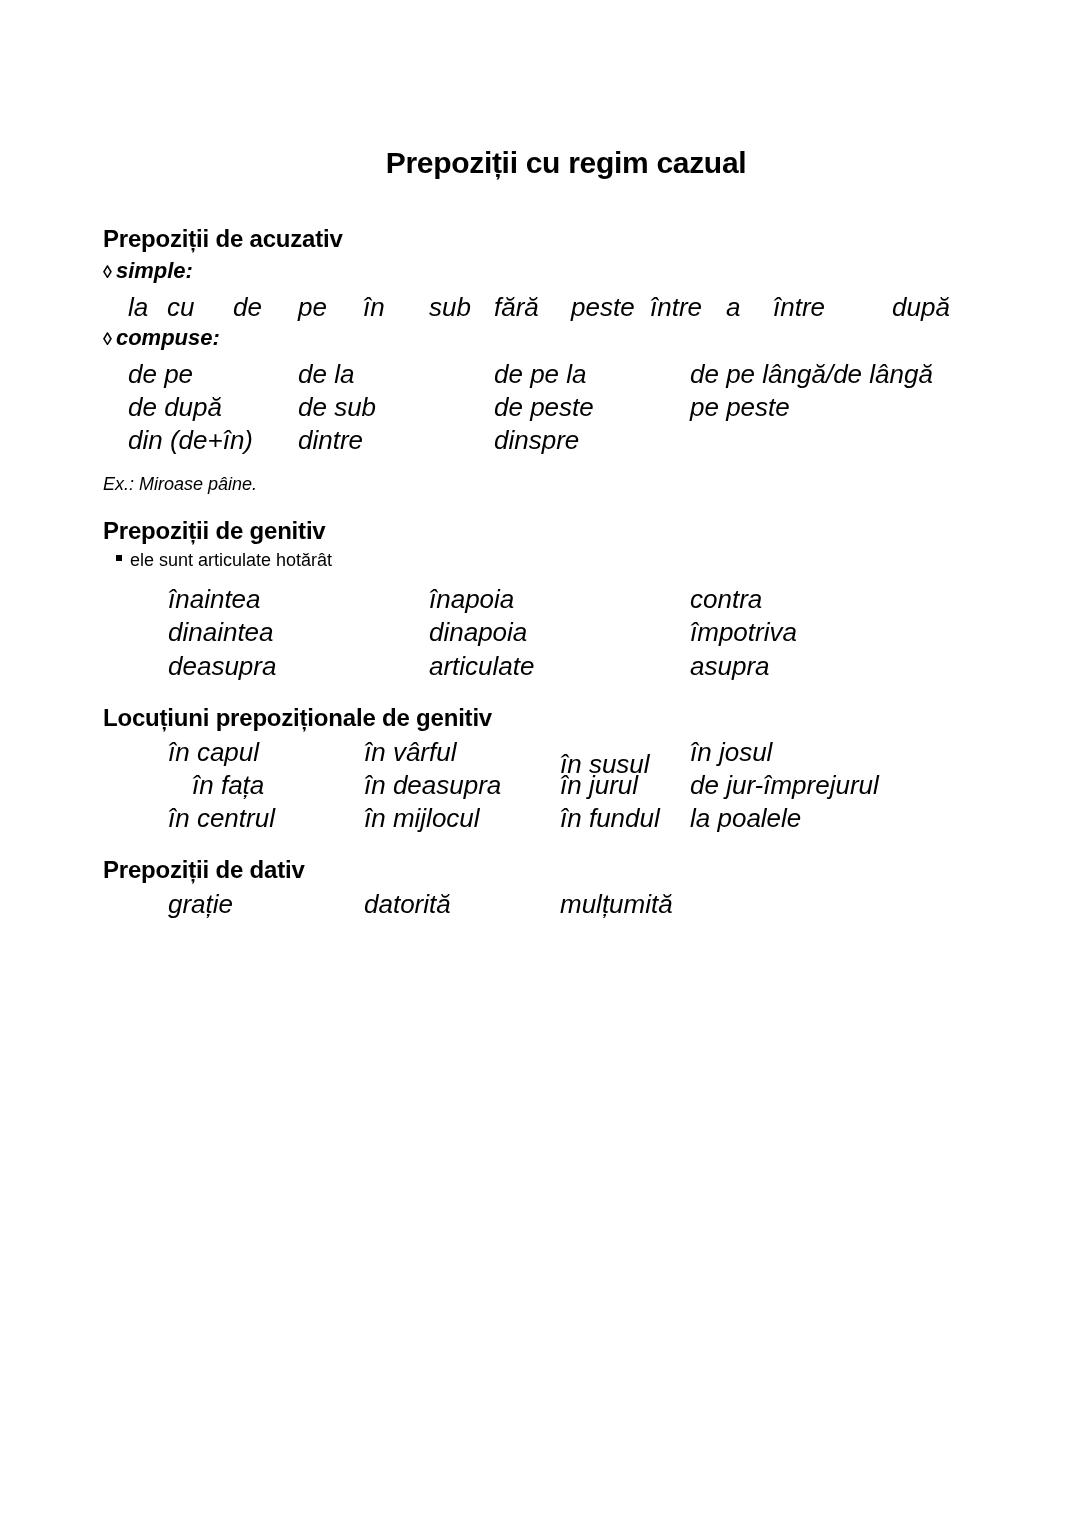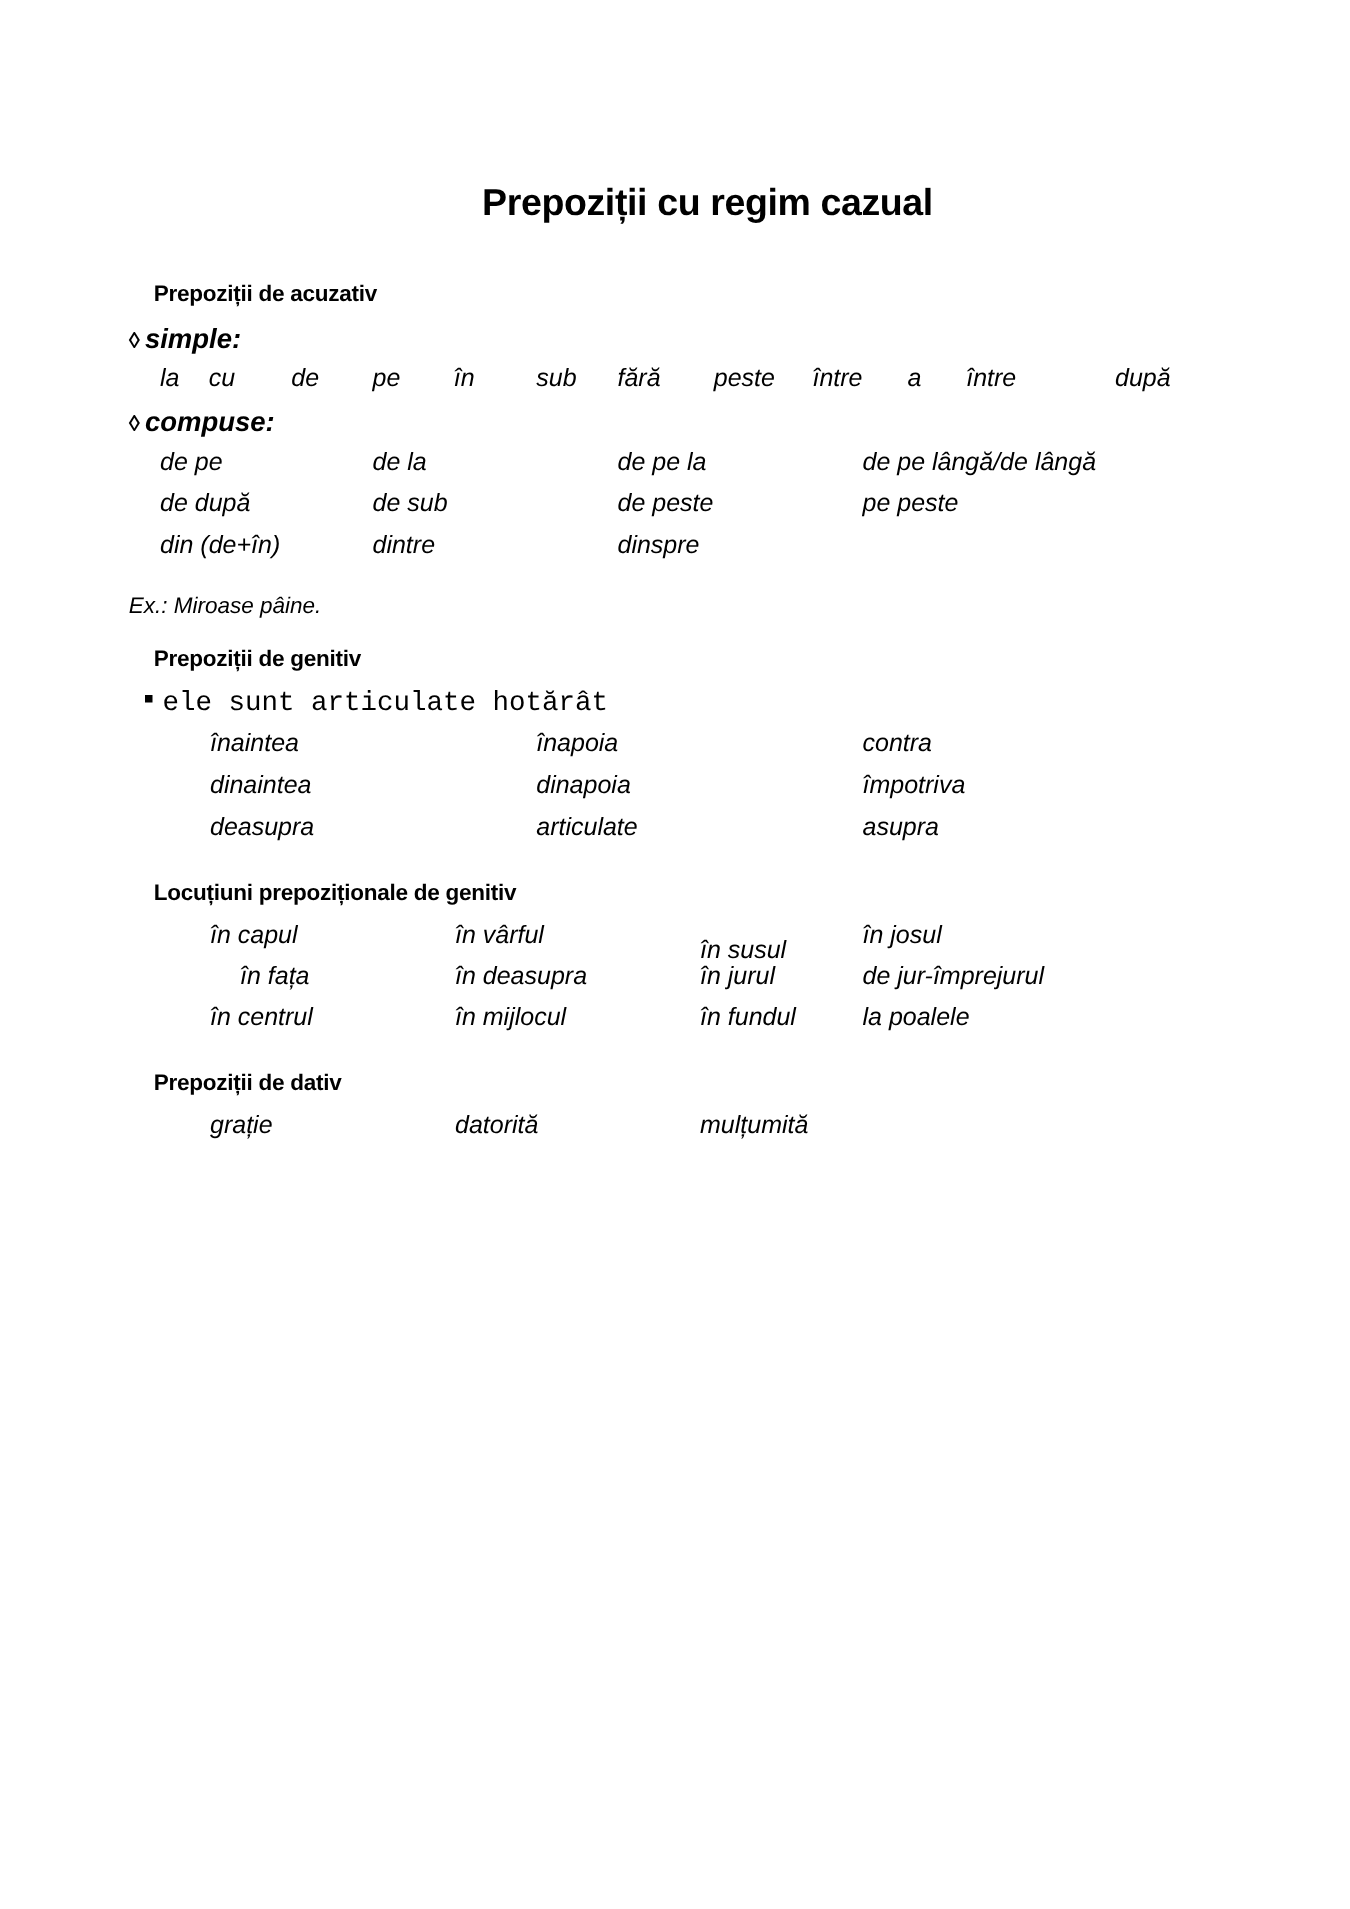--- a/index.html
+++ b/index.html
@@ -28,50 +28,48 @@
       left: 0;
       width: 1132px;
       text-align: center;
       font-size: 30px;
       font-weight: bold;
       letter-spacing: -0.3px;
     }
     .heading {
       position: absolute;
       left: 103px;
-      font-size: 18px;
+      font-size: 24px;
       font-weight: bold;
       letter-spacing: -0.2px;
       white-space: nowrap;
-      margin-left: 20px;
     }
     .subhead {
       position: absolute;
       left: 103px;
       font-size: 22px;
       font-weight: bold;
       font-style: italic;
       white-space: nowrap;
     }
     .subhead .diamond {
       font-style: normal;
       font-size: 18px;
       margin-right: 4px;
     }
     .word {
       position: absolute;
-      font-size: 20px;
+      font-size: 26px;
       font-style: italic;
       white-space: nowrap;
     }
     .plain {
       position: absolute;
-      font-size: 22px;
+      font-size: 18px;
       white-space: nowrap;
-      font-family: Liberation Mono, monospace;
     }
     .example {
       position: absolute;
       left: 103px;
       font-size: 18px;
       font-style: italic;
       white-space: nowrap;
     }
     .bullet-mark {
       display: inline-block;

